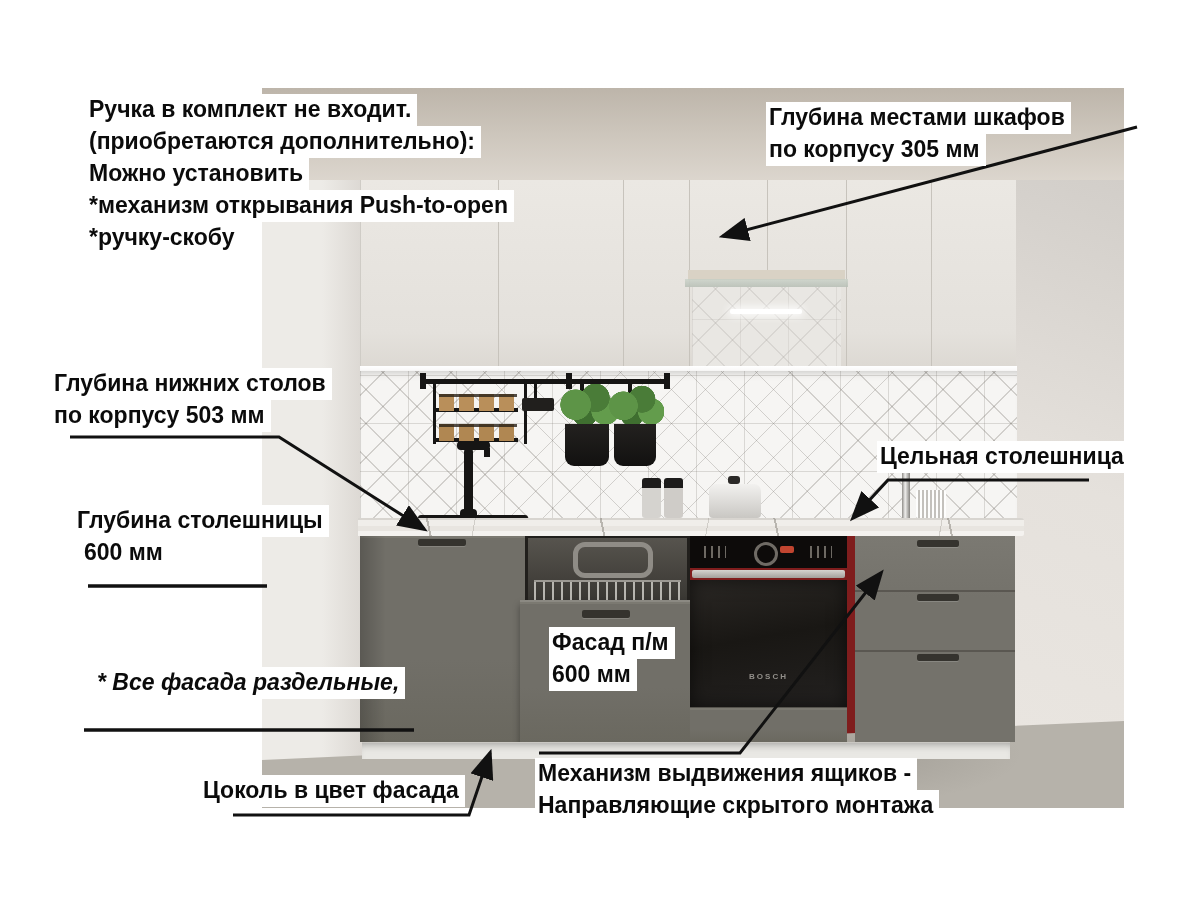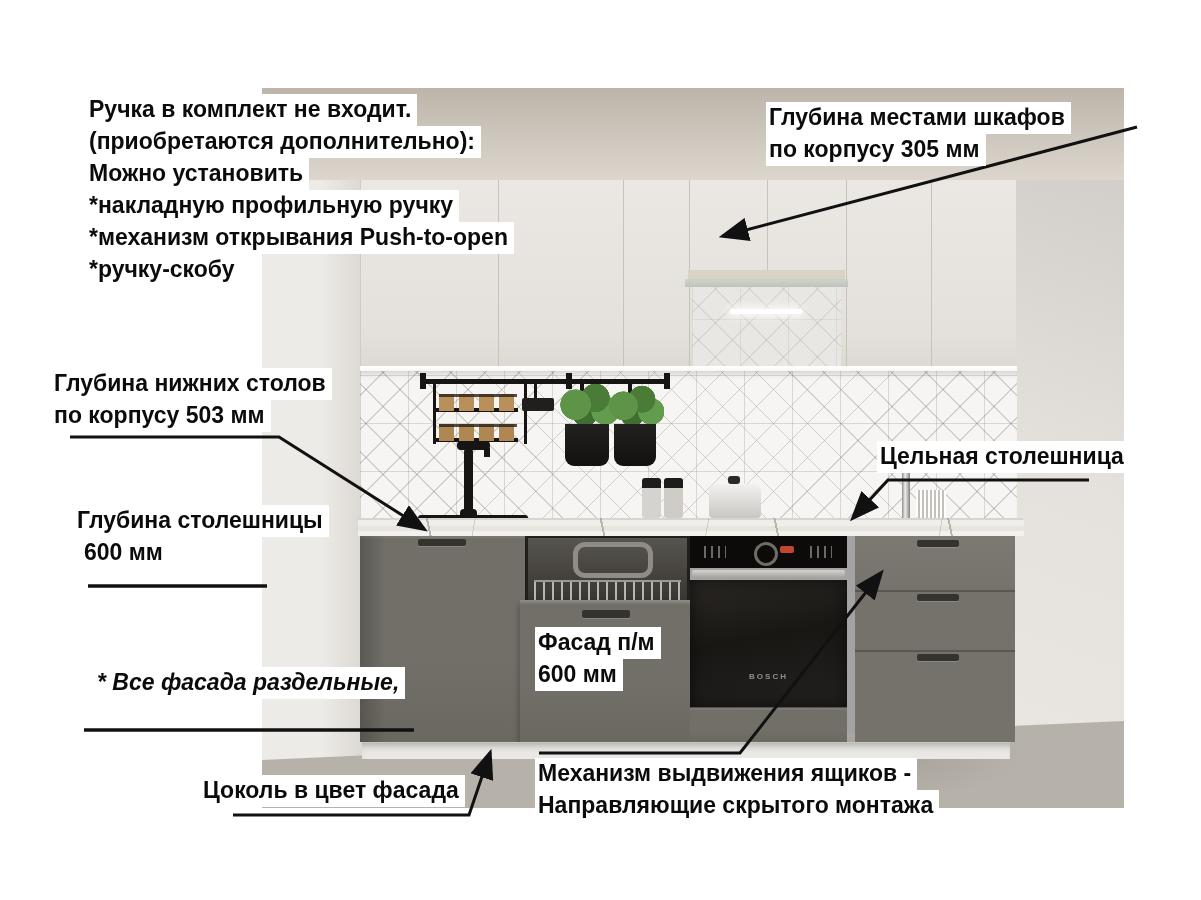--- a/index.html
+++ b/index.html
@@ -1,20 +1,20 @@
 <!DOCTYPE html>
 <html><head>
 <meta charset="utf-8">
 <style>
   html,body{margin:0;padding:0;background:#fff;}
   .canvas{position:relative;width:1201px;height:900px;background:#ffffff;overflow:hidden;
           font-family:"Liberation Sans","DejaVu Sans",sans-serif;}
   .abs{position:absolute;}
   
-  .scene{position:absolute;left:262px;top:88px;width:862px;height:720px;overflow:hidden;z-index:1;background:#a3a3a3;}
+  .scene{position:absolute;left:262px;top:88px;width:862px;height:720px;overflow:hidden;z-index:1;background:#7f1d1d;}
   .scene .abs{position:absolute;}
   .ceiling{background:linear-gradient(180deg,#bdb5aa 0%,#ccc5bb 45%,#ddd7cf 100%);}
   .lwall{background:linear-gradient(90deg,#edebe7 60%,#dcd8d3 100%);}
   .rwall{background:linear-gradient(200deg,#d2cec9 0%,#e5e1dc 55%,#e9e5e0 100%);}
   .floor{background-color:#b6b2aa;
     background-image:radial-gradient(ellipse 220px 60px at 20% 30%,rgba(255,255,255,.20),transparent 60%),
                      radial-gradient(ellipse 260px 80px at 70% 55%,rgba(96,92,85,.20),transparent 60%),
                      radial-gradient(ellipse 200px 50px at 45% 85%,rgba(255,255,255,.14),transparent 60%),
                      linear-gradient(100deg,transparent 48%,rgba(90,87,80,.25) 49%,transparent 50%);
     clip-path:polygon(0 72px,750px 38px,862px 33px,862px 120px,0 120px);}
@@ -178,21 +178,20 @@
     <polyline points="1089,480 888,480 853,518" fill="none" stroke="#111111" stroke-width="3" marker-end="url(#ah)"></polyline>
     <line x1="84" y1="730" x2="414" y2="730" stroke="#111111" stroke-width="3.5"></line>
     <polyline points="233,815 469,815 490,753" fill="none" stroke="#111111" stroke-width="3" marker-end="url(#ah)"></polyline>
     <polyline points="539,753 740,753 881,573" fill="none" stroke="#111111" stroke-width="3" marker-end="url(#ah)"></polyline>
   </svg>
 
   <div class="ann" style="left:86px;top:94px;">
     <div class="line">Ручка в комплект не входит.</div>
     <div class="line">(приобретаются дополнительно):</div>
     <div class="line">Можно установить</div>
-    <div class="line">*накладную профильную ручку</div>
     <div class="line">*механизм открывания Push-to-open</div>
     <div class="line">*ручку-скобу</div>
   </div>
 
   <div class="ann" style="left:766px;top:102px;">
     <div class="line">Глубина местами шкафов</div>
     <div class="line">по корпусу 305 мм</div>
   </div>
 
   <div class="ann" style="left:51px;top:368px;">
@@ -202,21 +201,21 @@
 
   <div class="ann" style="left:74px;top:497px;margin-top:8px;">
     <div class="line">Глубина столешницы</div>
     <div class="line" style="margin-left:7px;">600 мм</div>
   </div>
 
   <div class="ann" style="left:877px;top:441px;">
     <div class="line">Цельная столешница</div>
   </div>
 
-  <div class="ann" style="left:535px;top:627px;">
+  <div class="ann" style="left:549px;top:627px;">
     <div class="line">Фасад п/м</div>
     <div class="line">600 мм</div>
   </div>
 
   <div class="ann italic" style="left:94px;top:667px;">
     <div class="line">* Все фасада раздельные,</div>
   </div>
 
   <div class="ann" style="left:200px;top:775px;">
     <div class="line">Цоколь в цвет фасада</div>

